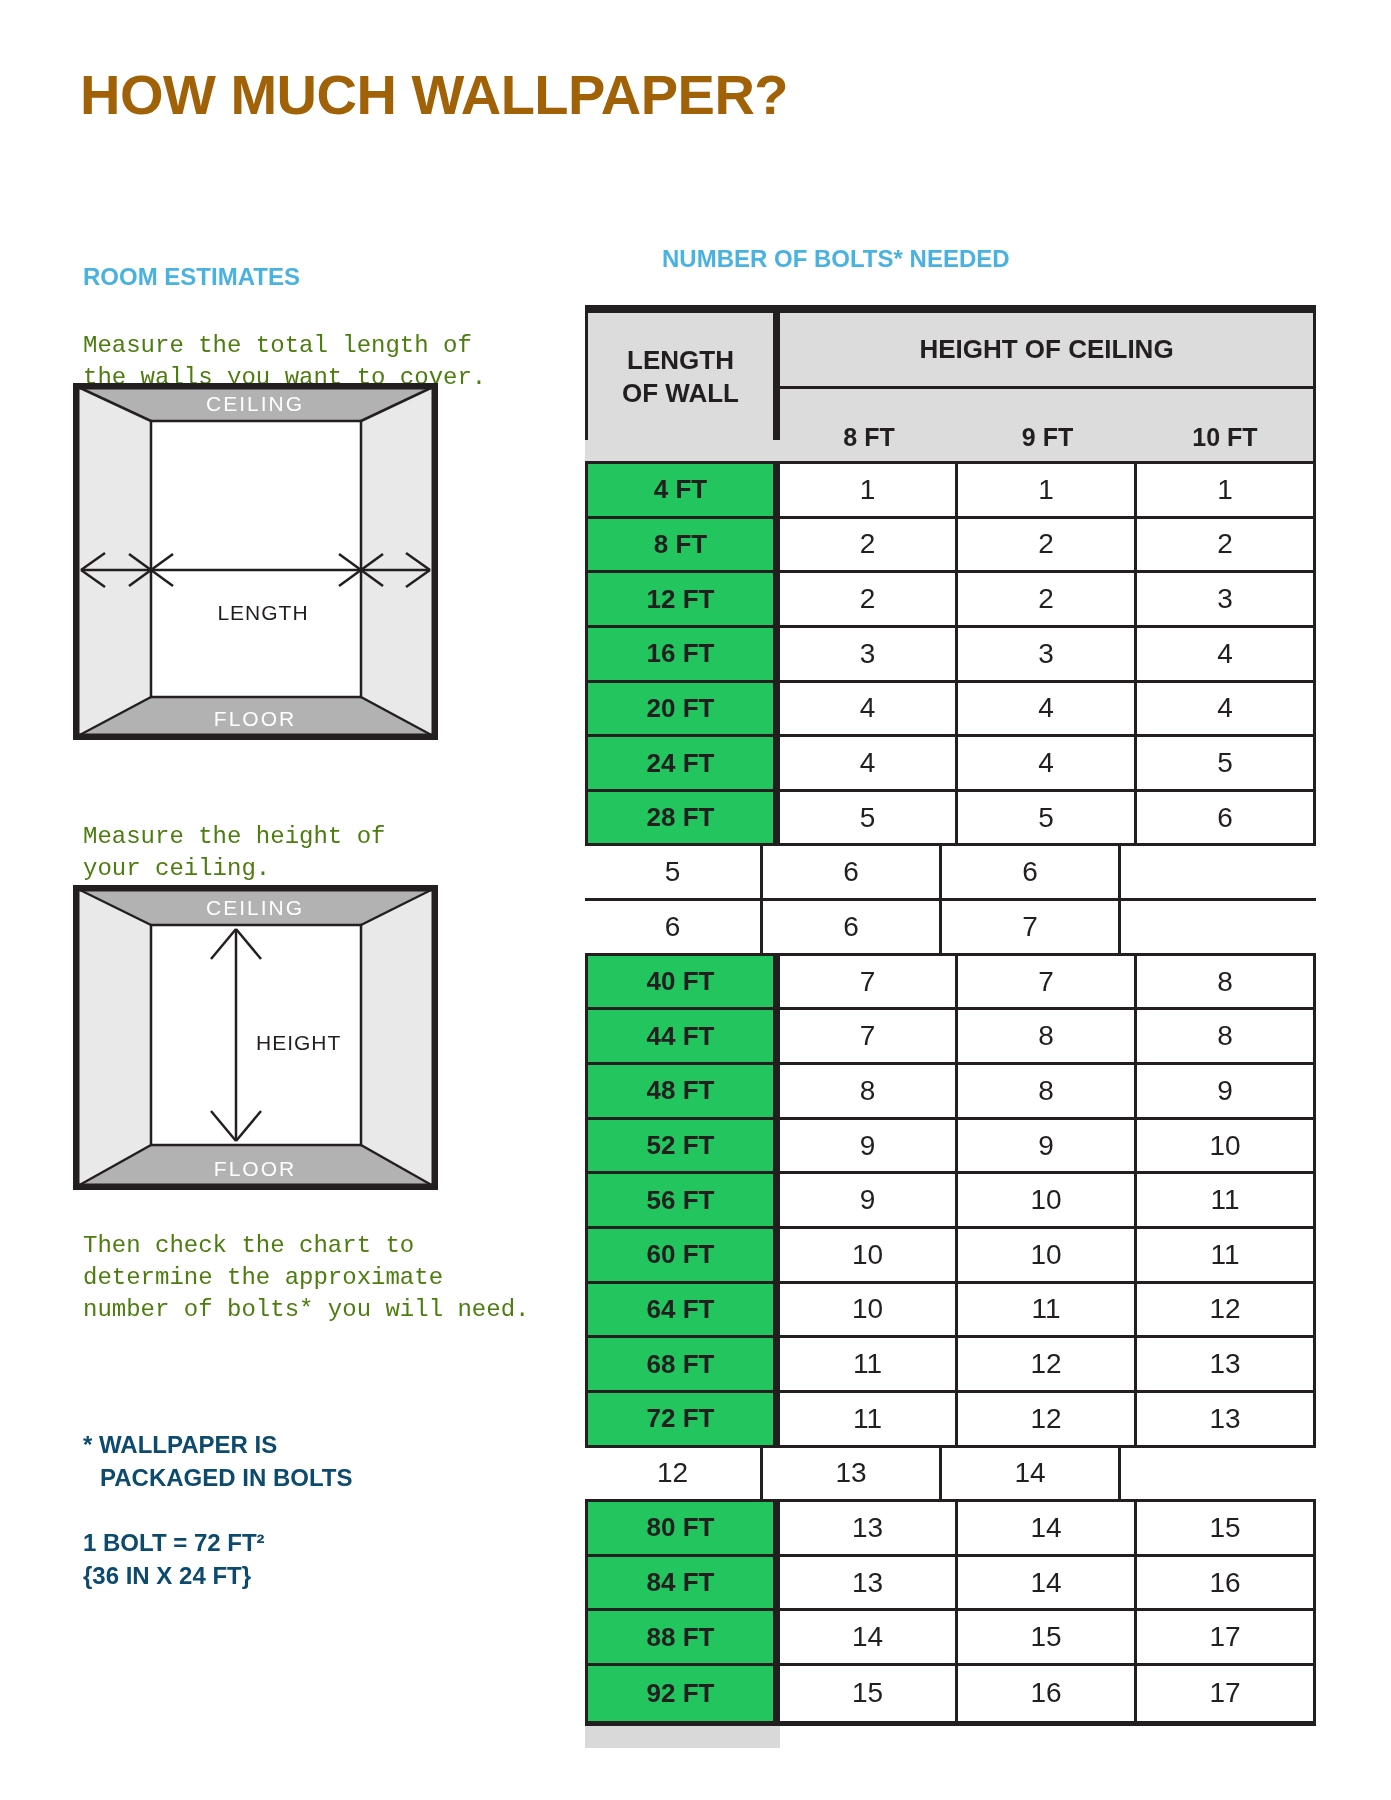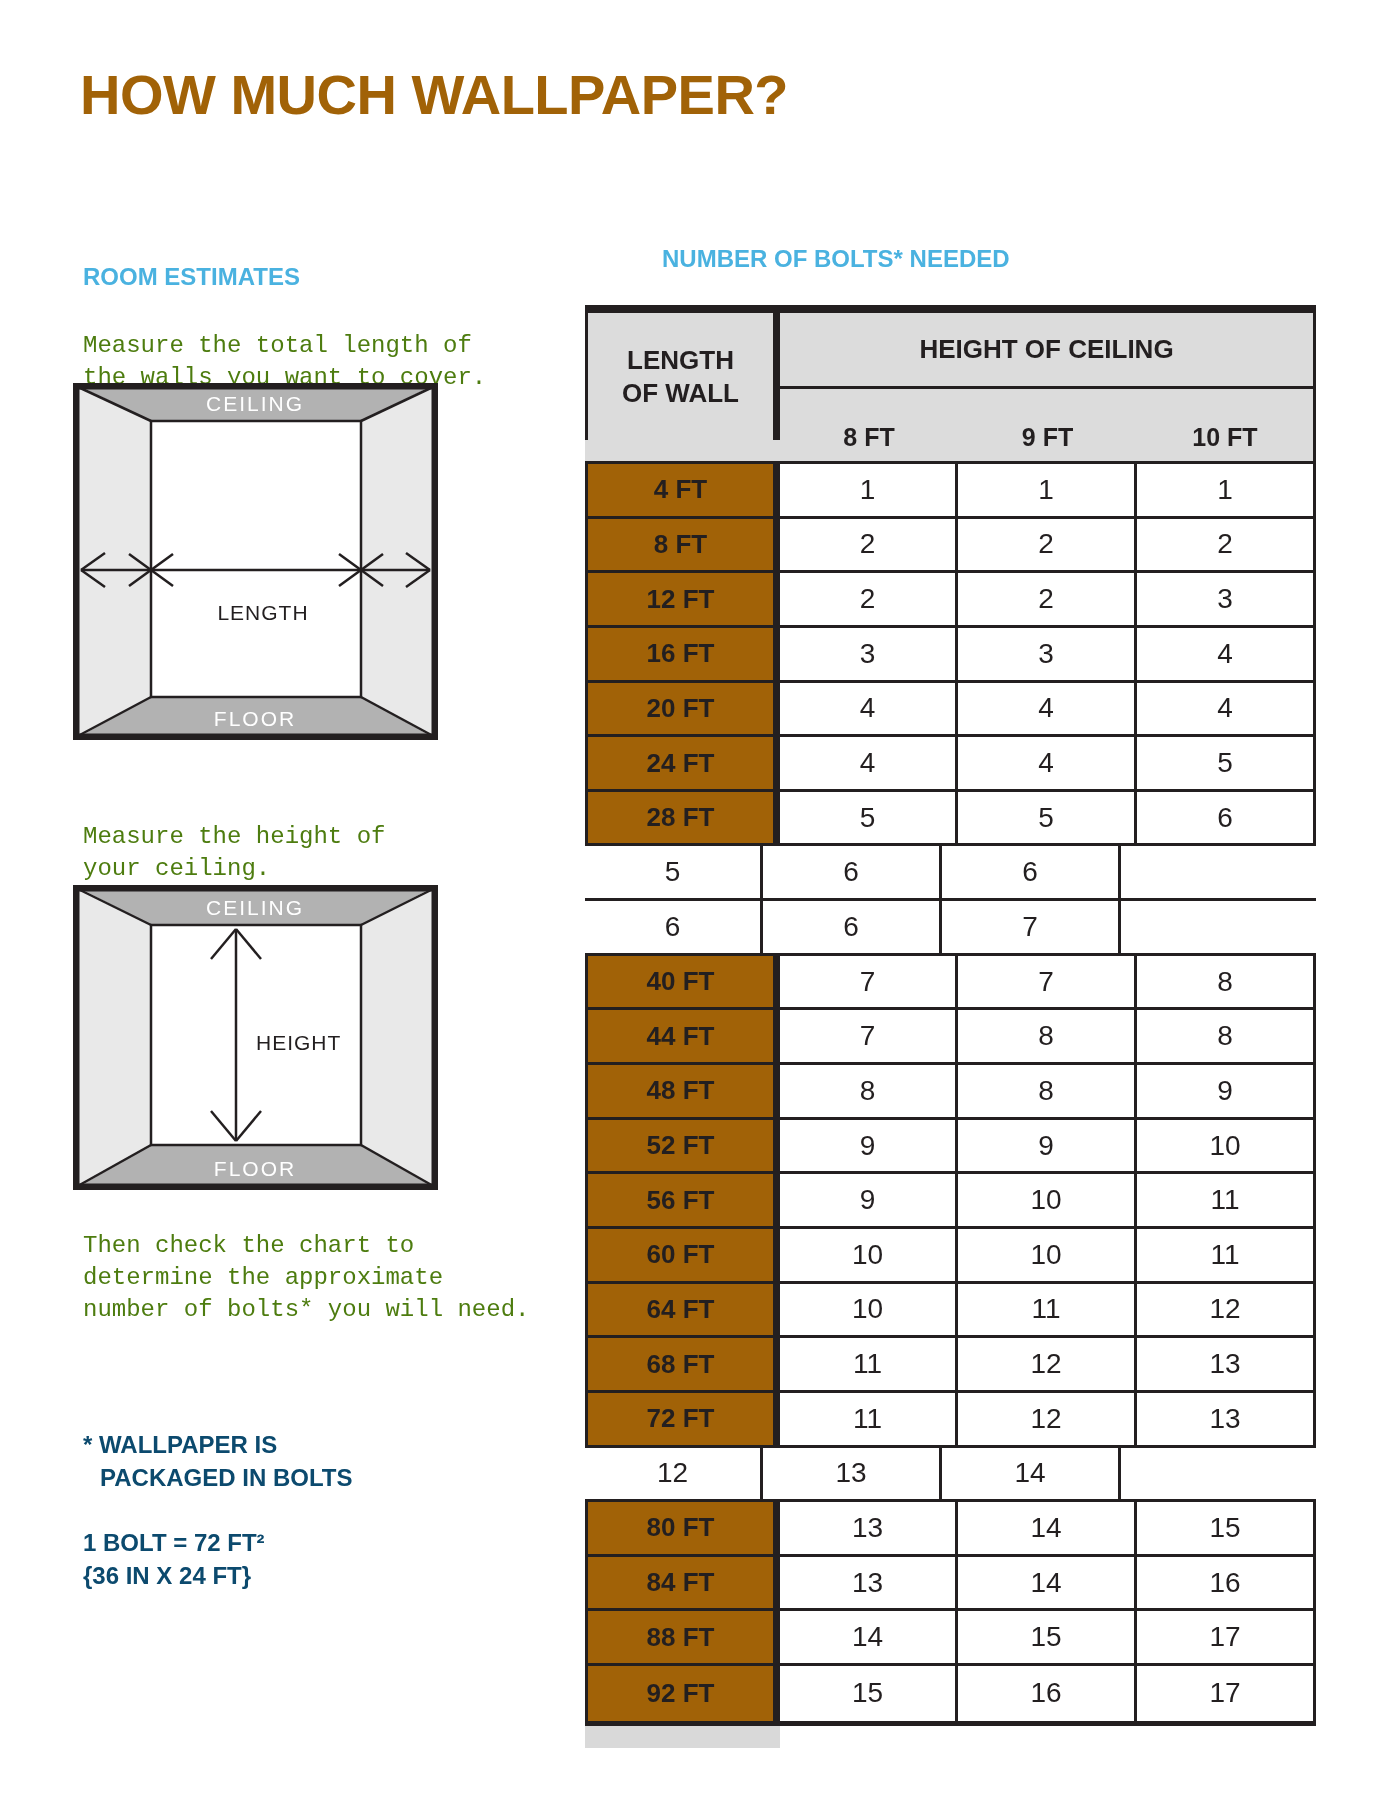--- a/index.html
+++ b/index.html
@@ -40,21 +40,21 @@
   .hmain{height:76px;box-sizing:border-box;border-bottom:3px solid #231f20;
     display:flex;align-items:center;justify-content:center;
     font-weight:bold;font-size:26px;}
   .hsub{height:48px;display:flex;}
   .hcell{display:flex;align-items:center;justify-content:center;
     font-weight:bold;font-size:25px;}
   .hcell.c1{width:178px;}.hcell.c2{width:179px;}.hcell.c3{width:176px;}
   .trow{display:flex;height:54.65px;box-sizing:border-box;border-bottom:3px solid #231f20;}
   .trow:last-child{border-bottom:none;}
   .lcell{
-    width:195px;box-sizing:border-box;background:#a16207;
+    width:195px;box-sizing:border-box;background:#22c55e;
     border-left:3px solid #231f20;border-right:7px solid #231f20;
     display:flex;align-items:center;justify-content:center;
     font-weight:bold;font-size:26px;
   }
   .vcell{
     width:178px;box-sizing:border-box;background:#ffffff;
     border-right:3px solid #231f20;
     display:flex;align-items:center;justify-content:center;font-size:28px;
   }
   .vcell.c2,.vcell.c3{width:179px;}

